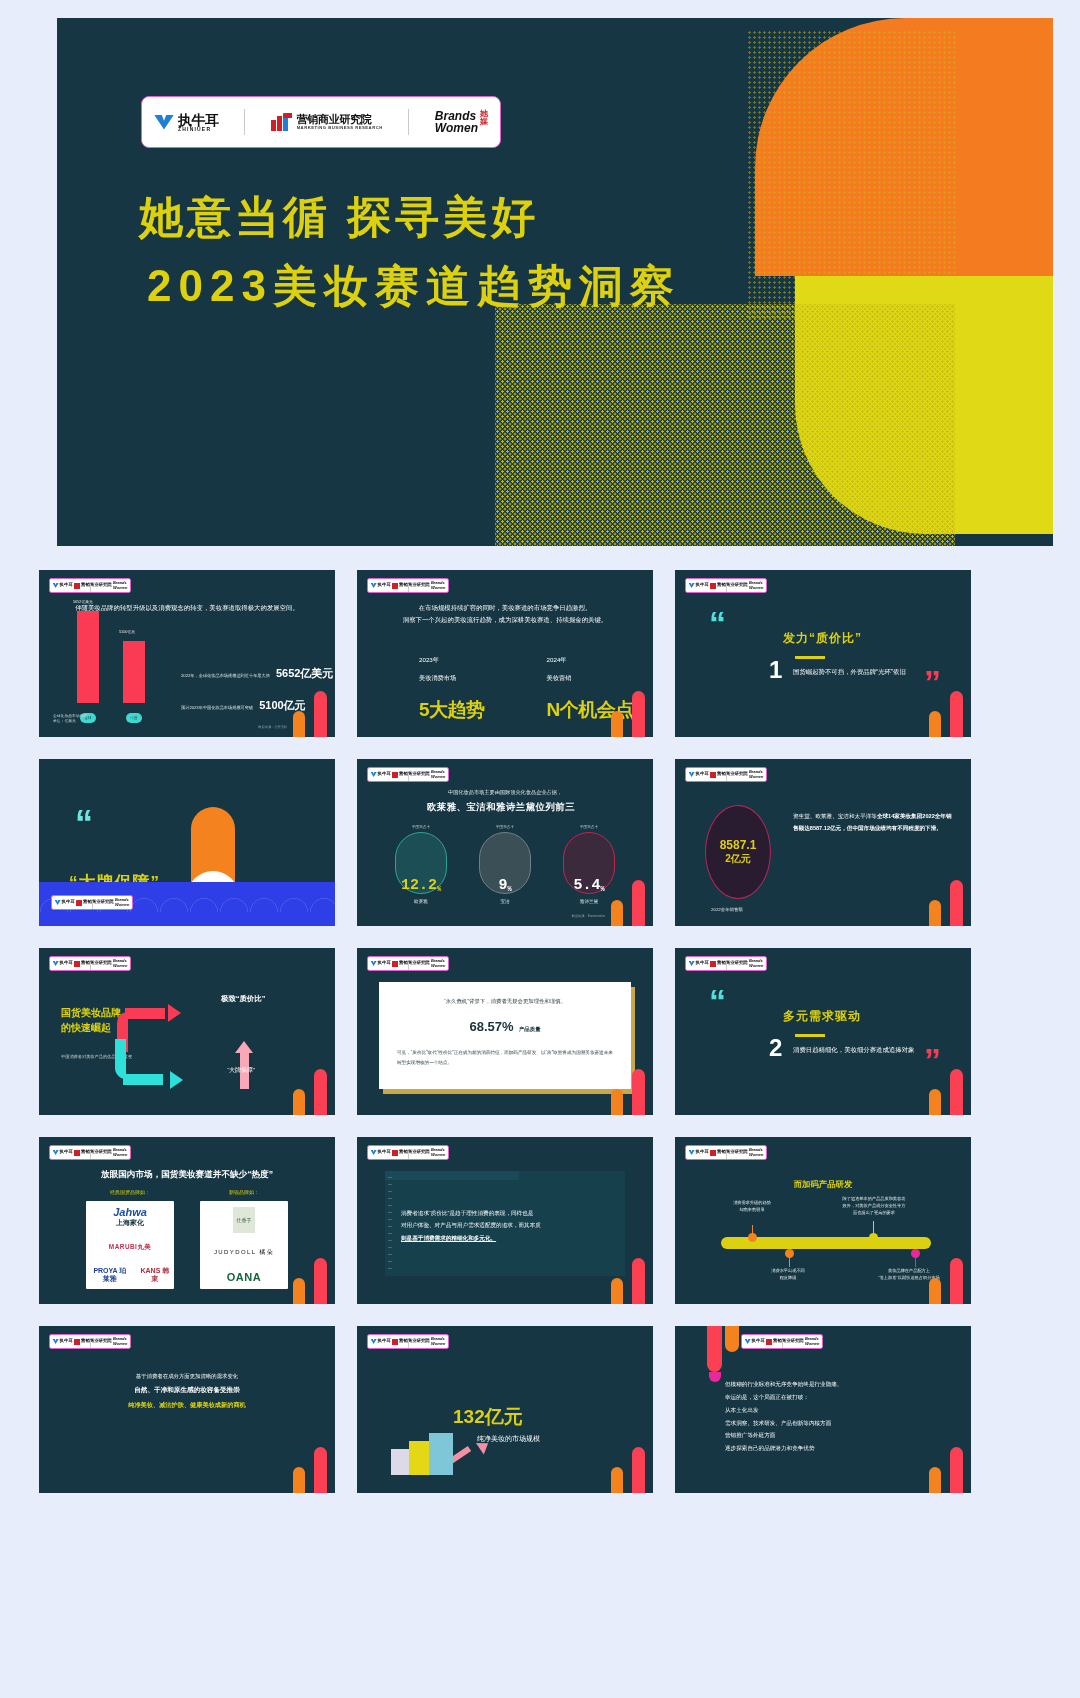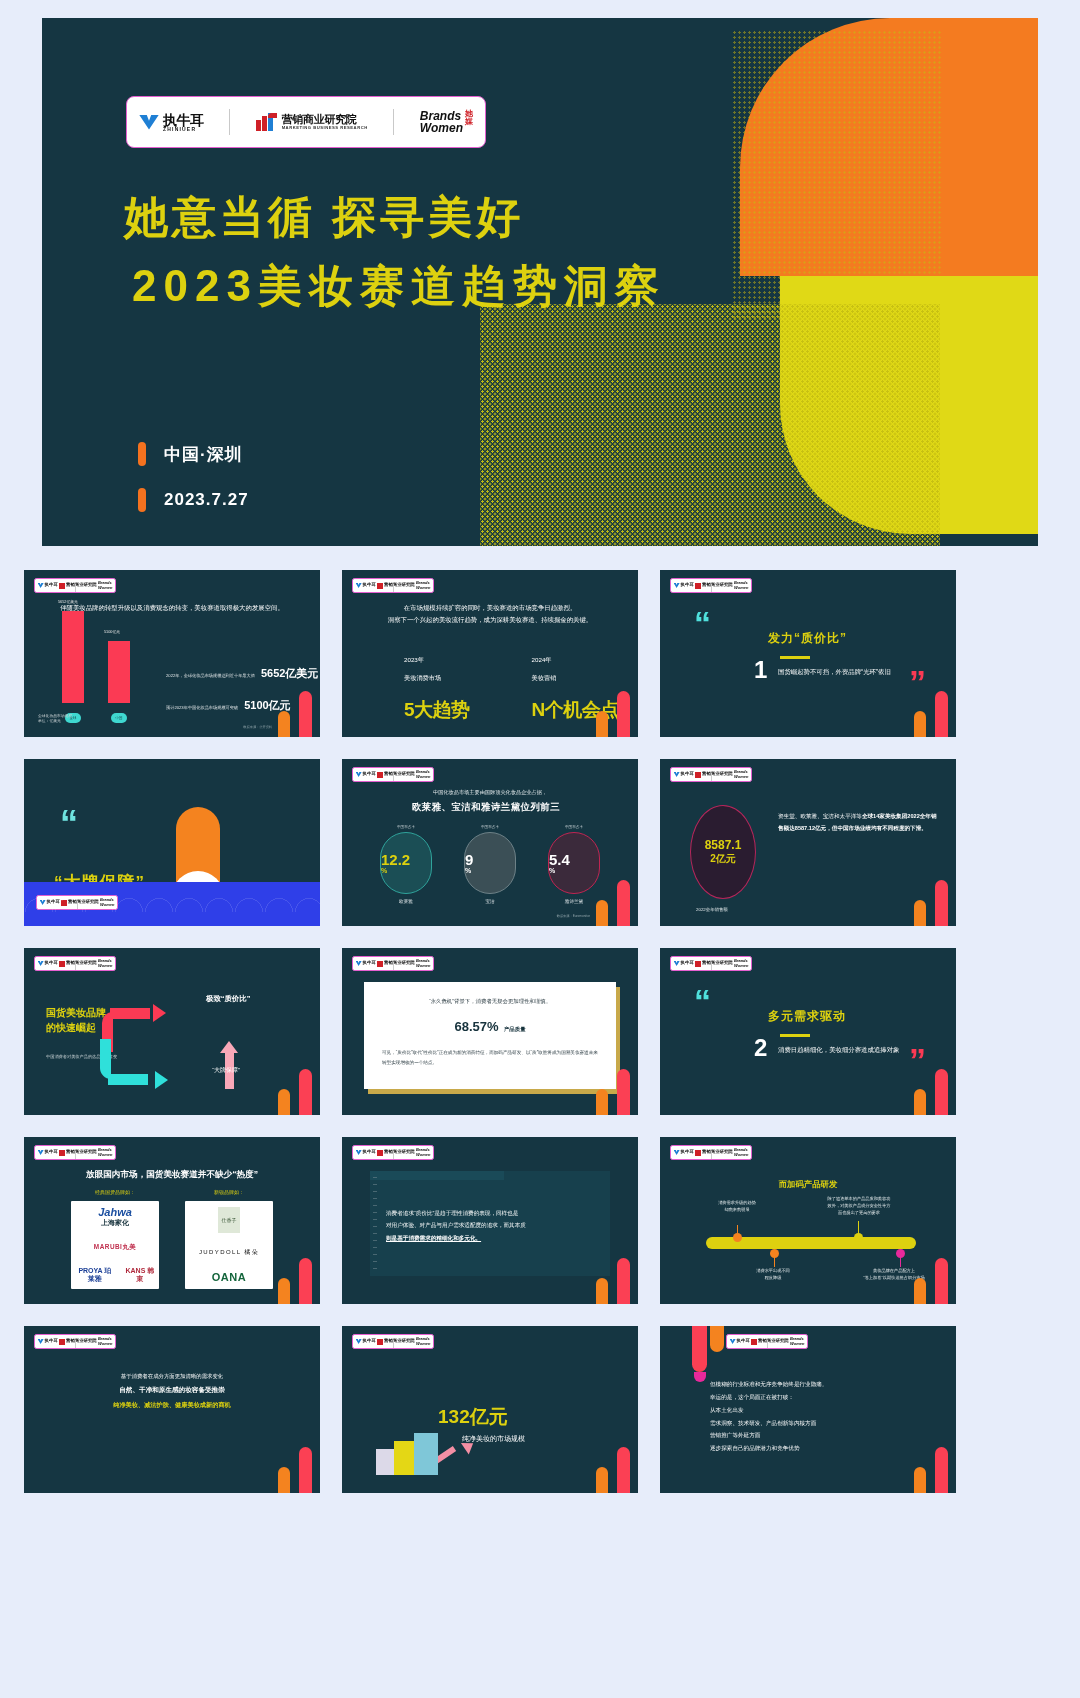--- a/index.html
+++ b/index.html
@@ -2,21 +2,21 @@
 <html><head>
 <meta charset="utf-8">
 <style>
   * { box-sizing: border-box; margin:0; padding:0; }
   html,body{ background:#e7edfa; }
   body{
     width:1080px; height:1698px; position:relative;
     font-family:"Liberation Sans","DejaVu Sans",sans-serif;
     overflow:hidden;
   }
-  .page{ position:absolute; inset:0; }
+  .page{ position:absolute; inset:0;margin-left:15px; }
 
   
   .hero{
     position:absolute; left:42px; top:18px; width:996px; height:528px;
     background:#153642; overflow:hidden;
   }
   .hero-shape-orange{
     position:absolute; right:0; top:0; width:298px; height:258px;
     background:#f47b20; border-top-left-radius:150px;
   }
@@ -178,22 +178,22 @@
   
   .s5-t1{ position:absolute; left:0; right:0; top:30px; text-align:center;
     font-size:5.2px; color:#dfe6e8; }
   .s5-t2{ position:absolute; left:0; right:8px; top:42px; text-align:center;
     font-size:9.4px; font-weight:700; color:#fff; letter-spacing:.5px;}
   .donuts{ position:absolute; left:0; right:0; top:66px;
     display:flex; justify-content:center; gap:22px; }
   .donut-wrap{ width:62px; text-align:center; }
   .donut-cap{ font-size:3.6px; color:#c8d2d5; margin-bottom:3px; }
   .donut{ width:52px; height:62px; margin:0 auto; border-radius:26px;
-    display:flex; flex-direction:column; align-items:flex-start;
-    justify-content:center; line-height:1; }
+    display:flex; align-items:flex-end;
+    justify-content:center; line-height:1;font-family:Liberation Mono, monospace; }
   .donut b{ font-size:15px; font-weight:800; }
   .donut i{ font-size:7px; font-style:normal; font-weight:700; }
   .d1{ background:#1b4e55; border:1.6px solid #2fa39b; }
   .d1 b,.d1 i{ color:#ddd10f; }
   .d2{ background:#3b4f56; border:1.6px solid #6d8187; }
   .d2 b,.d2 i{ color:#fff; }
   .d3{ background:#3b2a3b; border:1.6px solid #c02552; }
   .d3 b,.d3 i{ color:#fff; }
   .donut-name{ font-size:4.6px; color:#e6ecee; margin-top:5px; }
 
@@ -368,30 +368,20 @@
         <span class="bw-r">
           <span>她</span>
           <span>媒</span>
         </span>
       </div>
     </div>
 
     <h1 class="hero-title">她意当循  探寻美好</h1>
     <h2 class="hero-sub">2023美妆赛道趋势洞察</h2>
 
-    <div class="hero-meta">
-      <div class="hero-meta-row">
-        <span class="pill"></span>
-        <span>中国·深圳</span>
-      </div>
-      <div class="hero-meta-row">
-        <span class="pill"></span>
-        <span>2023.7.27</span>
-      </div>
-    </div>
   </section>
 
   <div class="grid">
 
     <div class="slide">
       <div class="mini-logo">
         <span class="m">
             <span class="v"></span>
             <span class="t">执牛耳</span>
           </span>

